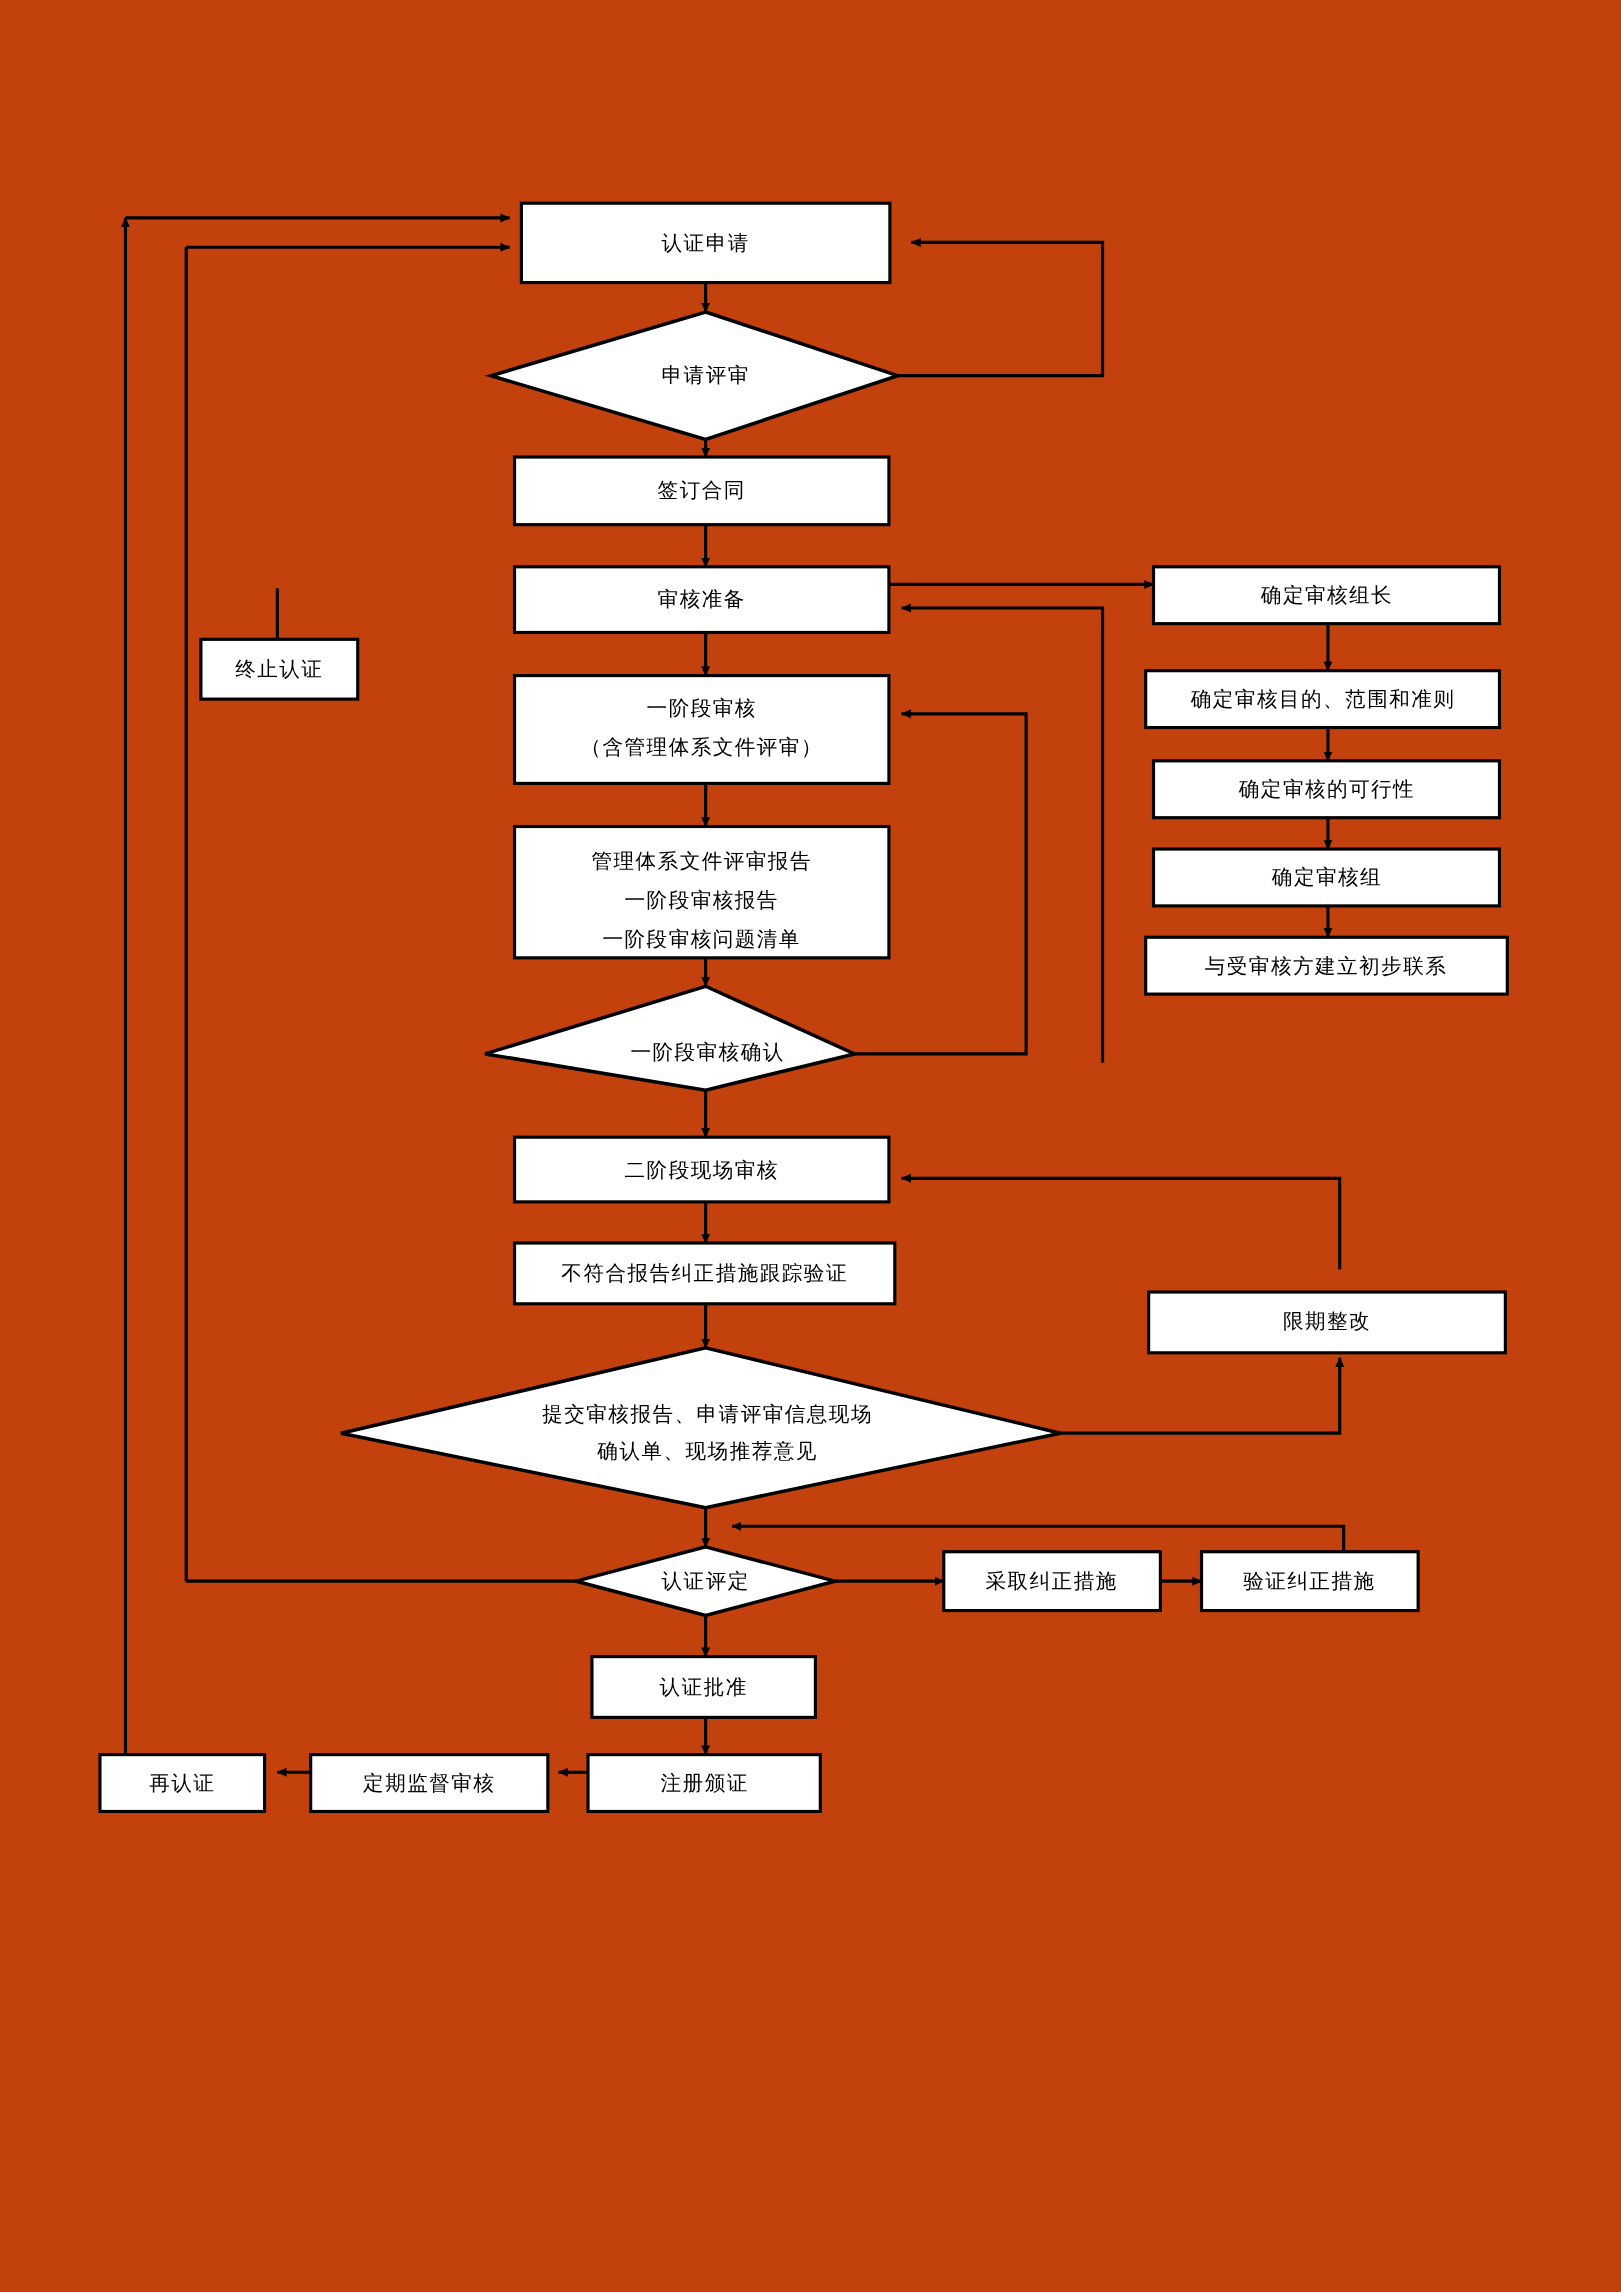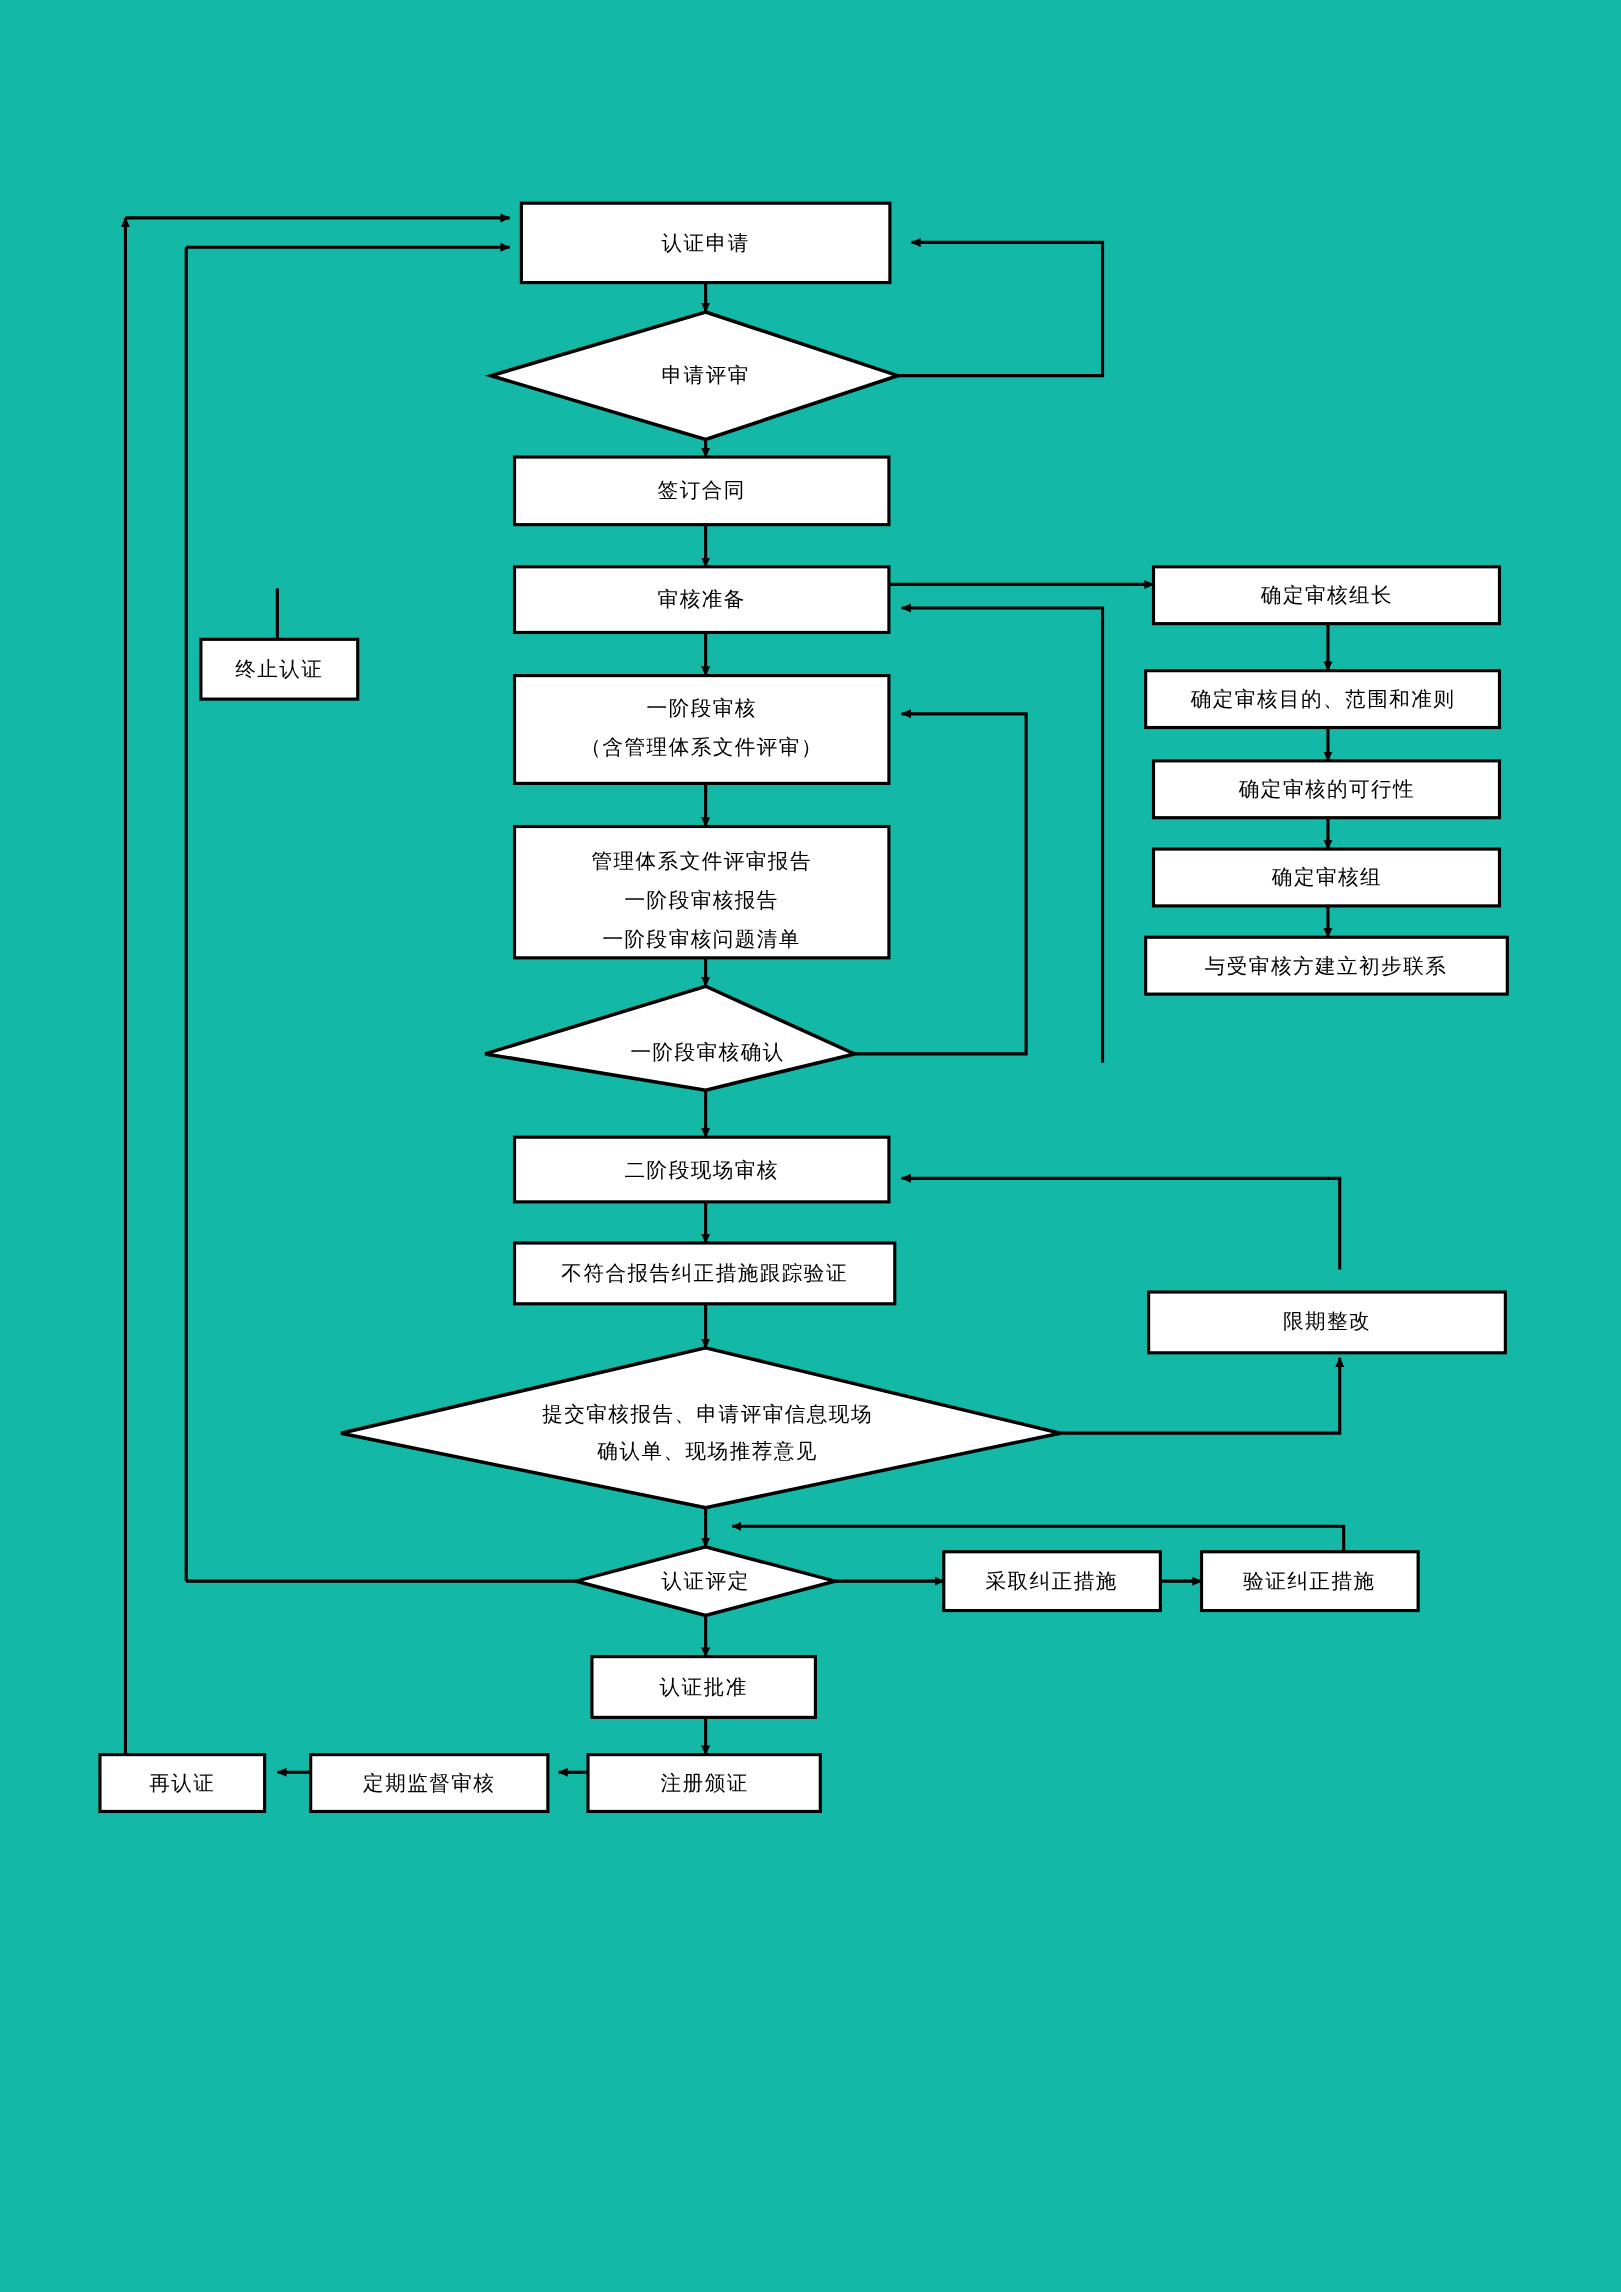--- a/index.html
+++ b/index.html
@@ -7,21 +7,21 @@
     padding: 0;
     background: #ffffff;
   }
   body {
     font-family: "DejaVu Sans", "Liberation Sans", sans-serif;
   }
   #flow-root {
     position: relative;
     width: 1621px;
     height: 2293px;
-    background: #14b8a6;
+    background: #c2410c;
     overflow: hidden;
   }
   svg#flow-svg {
     position: absolute;
     left: 0;
     top: 0;
     width: 1621px;
     height: 2293px;
     display: block;
   }

